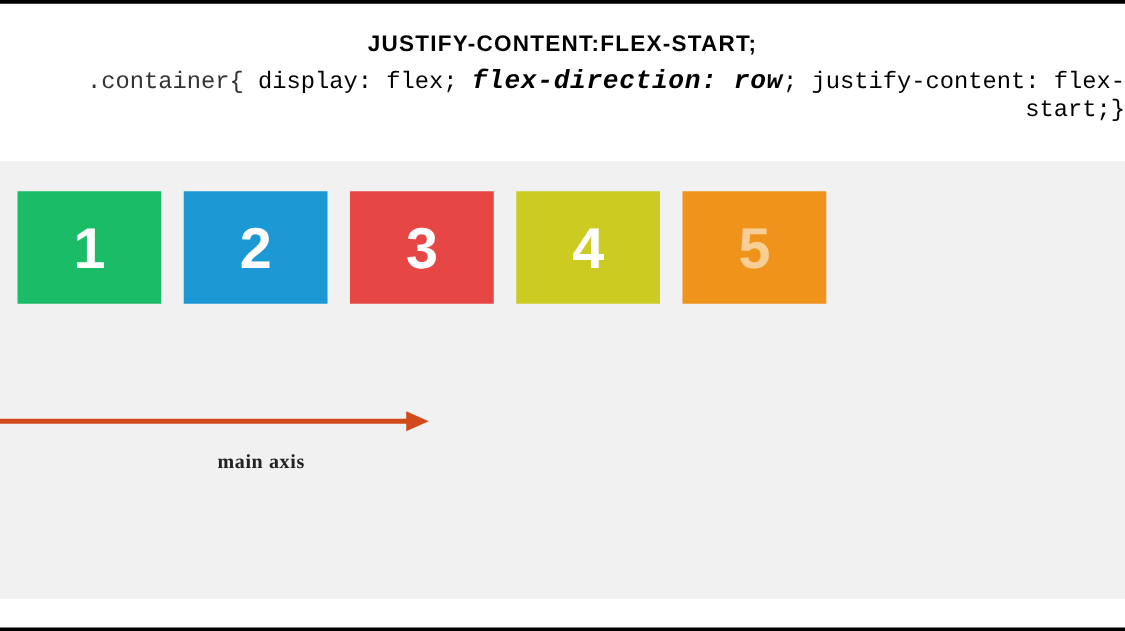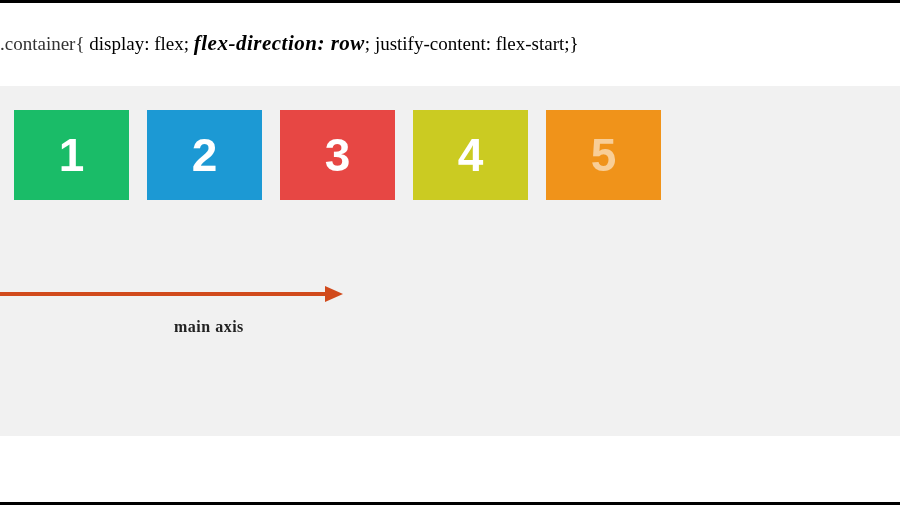--- a/index.html
+++ b/index.html
@@ -22,25 +22,25 @@
     }
     .title {
       text-align: center;
       font-weight: 900;
       font-size: 18px;
       letter-spacing: 1px;
       margin-top: 22px;
       color: #000;
     }
     .code-line {
-      text-align: left;
+      text-align: right;
       font-size: 19px;
-      margin-top: 28px;
+      margin-top: 8px;
       color: #000;
-      font-family: Liberation Serif, serif;
+      font-family: Liberation Mono, monospace;
     }
     .code-light {
       color: #333;
     }
     .code-emph {
       font-style: italic;
       font-weight: 600;
       font-size: 21px;
       letter-spacing: 0.5px;
     }
@@ -97,20 +97,21 @@
       font-size: 16px;
       letter-spacing: 0.5px;
       color: #222;
       font-family: Liberation Serif, serif;
     }
   </style>
 </head>
 <body>
 
 <div class="frame">
+  <h1 class="title">JUSTIFY-CONTENT:FLEX-START;</h1>
 
   <div class="code-line">
     <span class="code-light">.container{</span>
     <span>display: flex;</span>
     <span>  </span>
     <span class="code-emph">flex-direction: row</span><span>;</span>
     <span>  </span>
     <span>justify-content: flex-start;}</span>
   </div>
 

